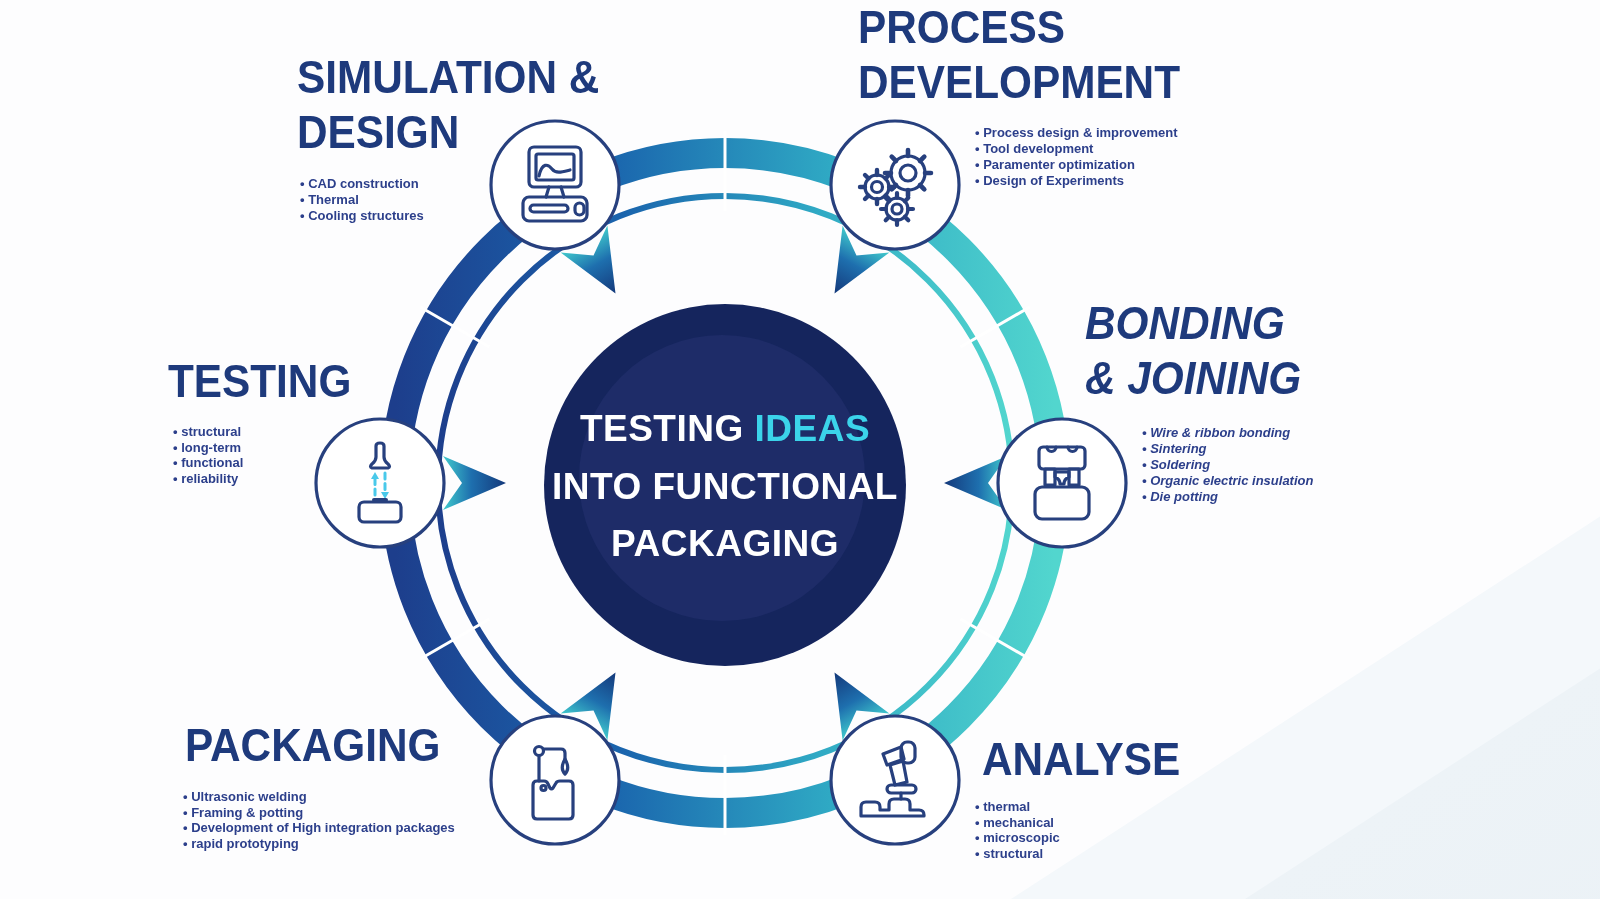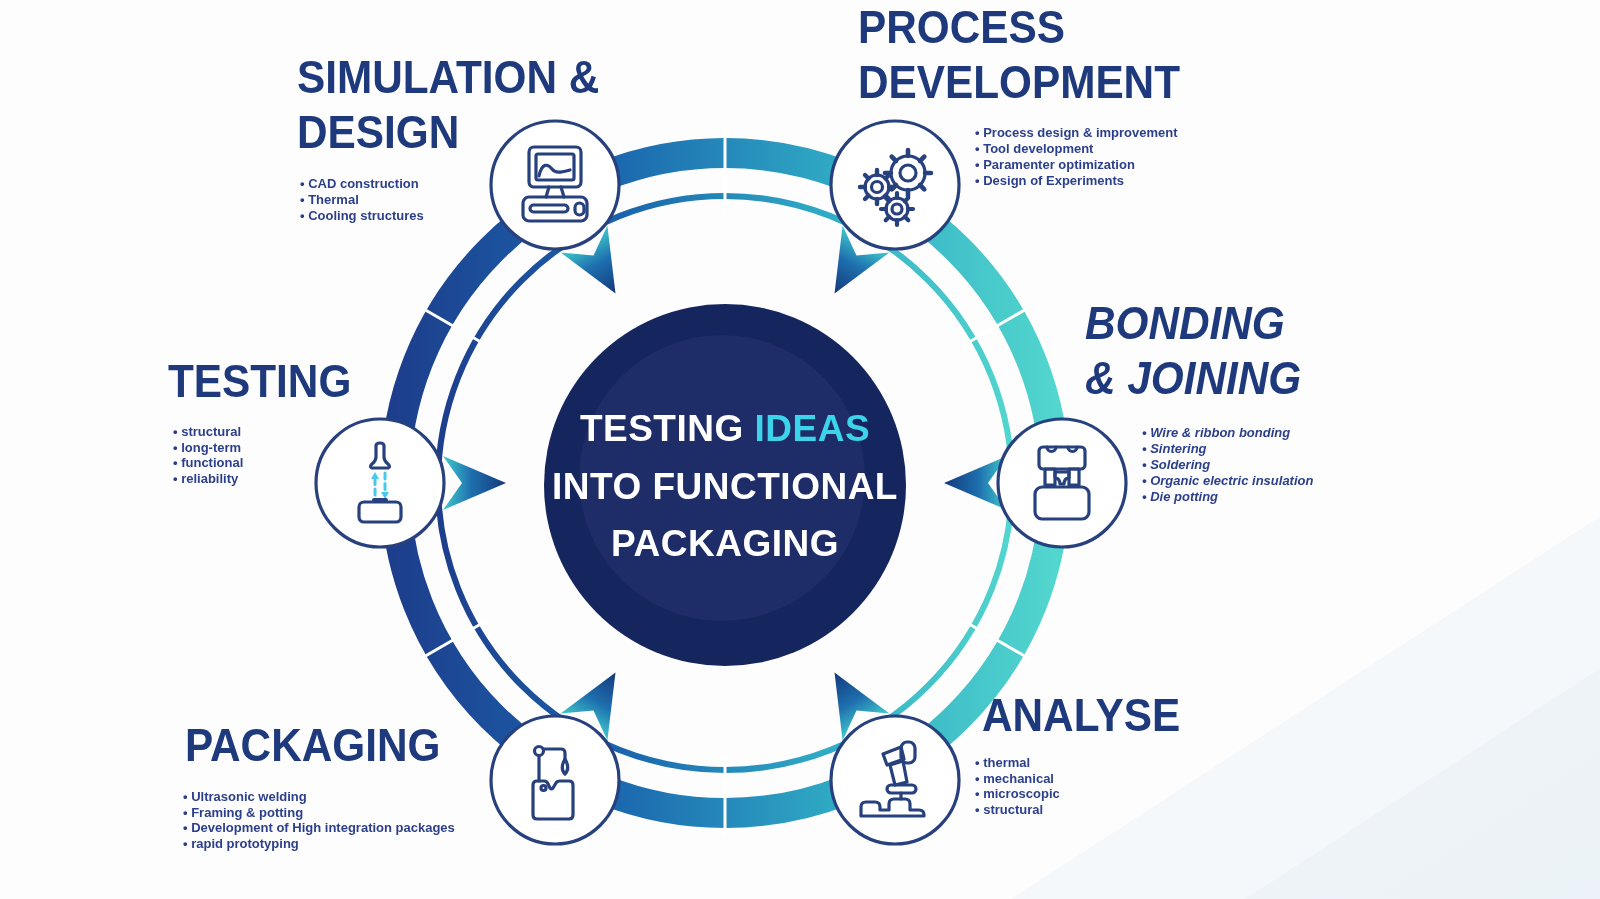--- a/index.html
+++ b/index.html
@@ -25,21 +25,21 @@
   .stage li{
     font-size:13px;font-weight:700;color:#2c3f8b;line-height:1.23;white-space:nowrap;
   }
   .stage li::before{content:"• ";}
   .st-sim{left:297px;top:50px;width:420px;}
   .st-sim ul{margin:17px 0 0 3px;}
   .st-proc{left:858px;top:0px;width:440px;}
   .st-proc ul{margin:16px 0 0 117px;}
   .st-bond{left:1085px;top:296px;width:440px;font-style:italic;}
   .st-bond ul{margin:20px 0 0 57px;}
-  .st-ana{left:982px;top:688px;width:320px;}
+  .st-ana{left:982px;top:732px;width:320px;}
   .st-ana ul{margin:12px 0 0 -7px;}
   .st-pack{left:185px;top:718px;width:540px;}
   .st-pack ul{margin:16px 0 0 -2px;}
   .st-test{left:168px;top:354px;width:320px;}
   .st-test ul{margin:15px 0 0 5px;}
   
   .center-text{
     position:absolute;left:725px;top:487px;transform:translate(-50%,-50%);
     width:430px;text-align:center;color:#ffffff;
     font-size:37px;font-weight:700;line-height:1.56;letter-spacing:0.5px;

